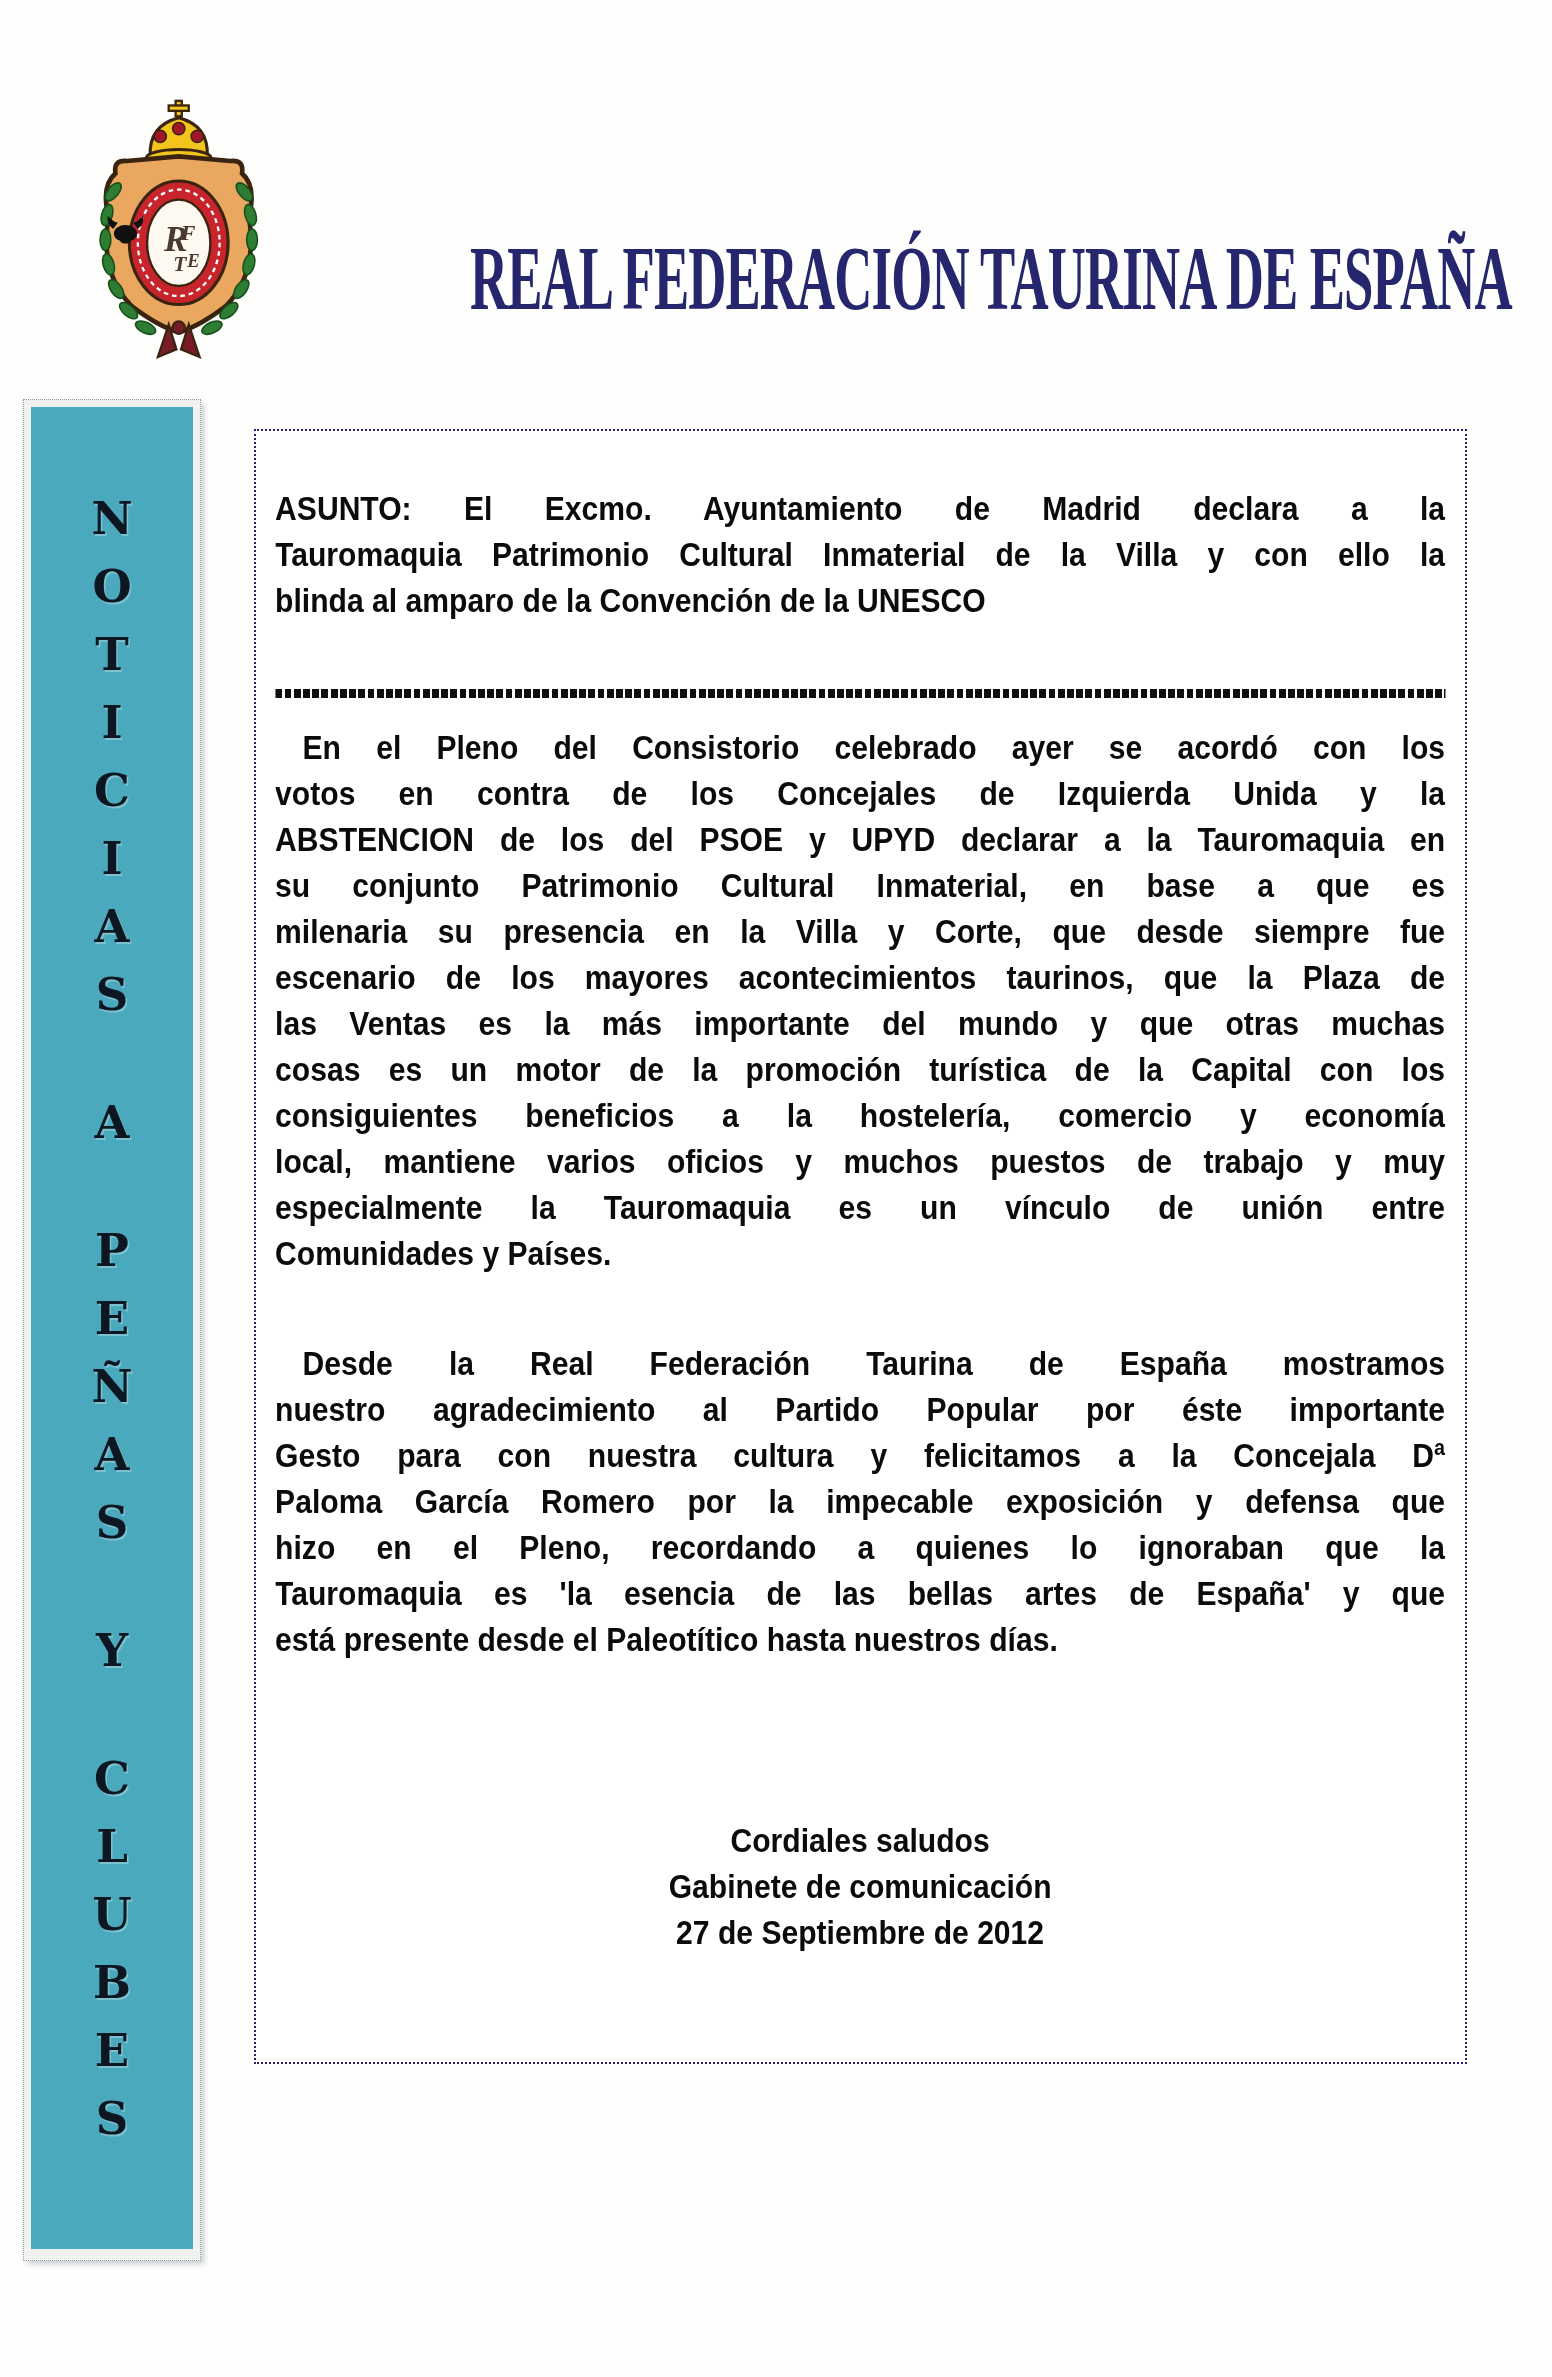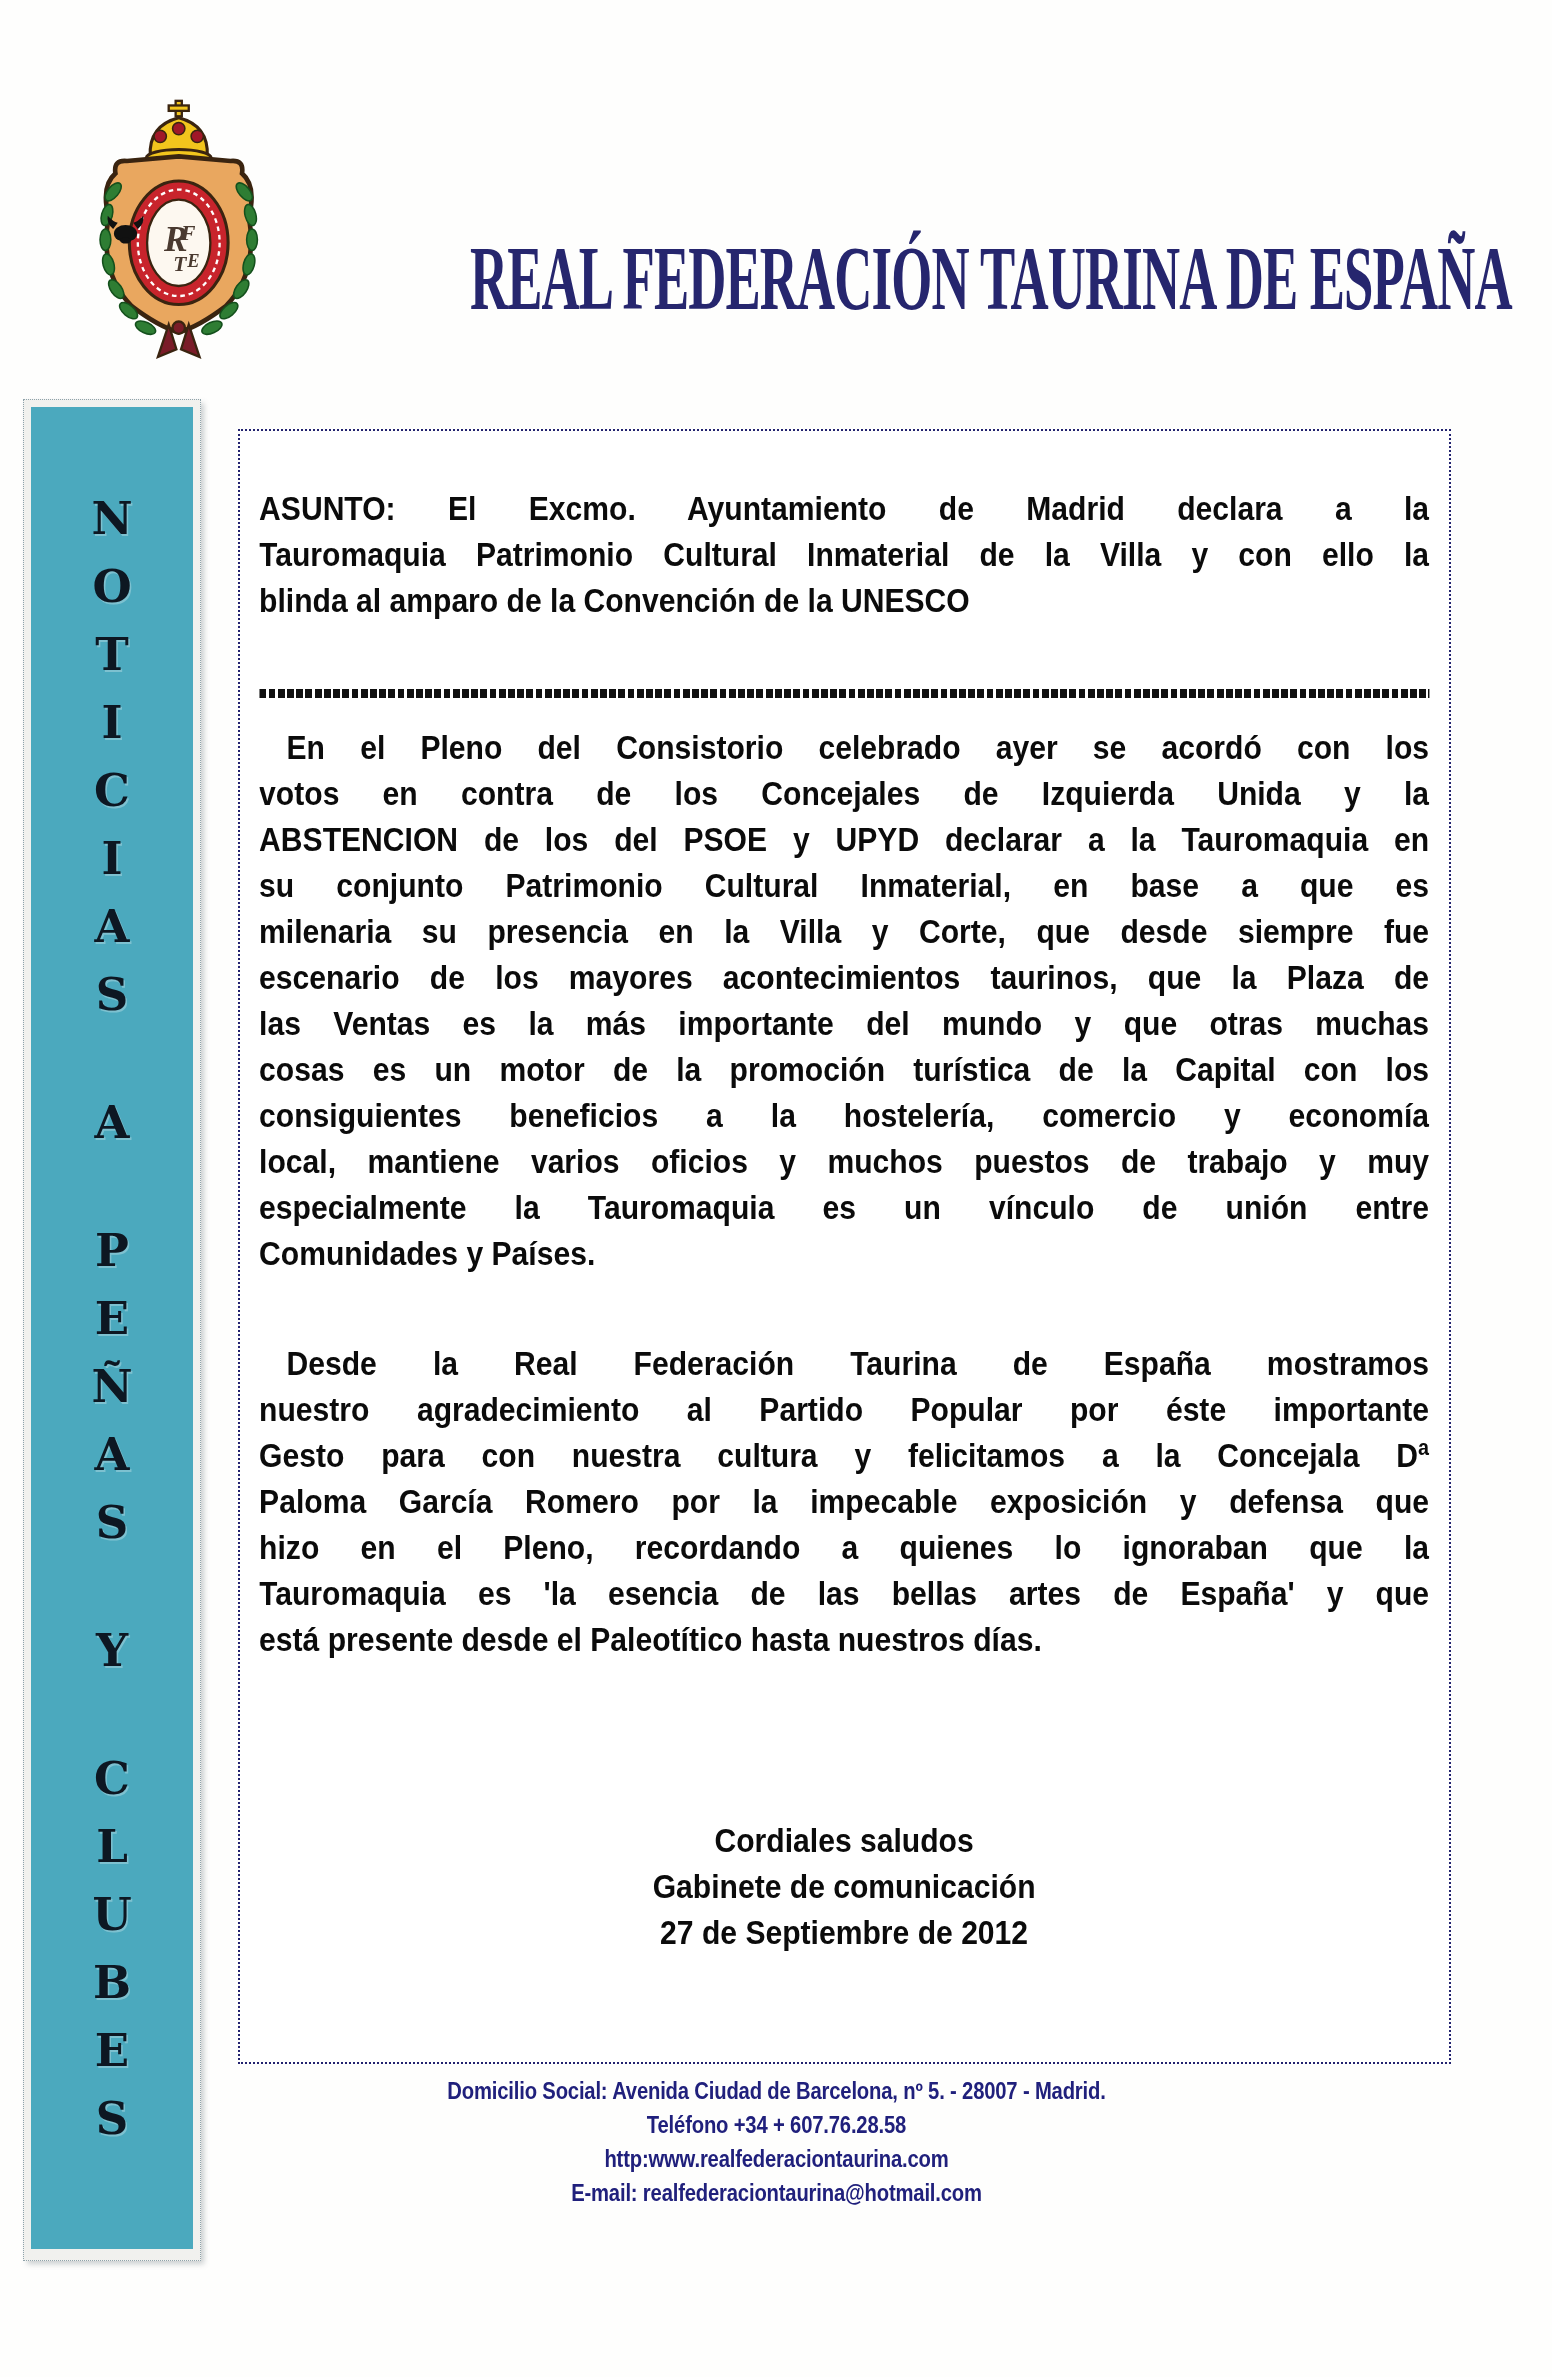--- a/index.html
+++ b/index.html
@@ -32,21 +32,21 @@
   }
   .sb-item {
     height:68px; flex:0 0 68px; display:flex; align-items:center; justify-content:center;
     font-family:"DejaVu Serif", serif; font-weight:bold; font-size:45px;
     color:#0d1722; text-shadow:1.5px 1.5px 0 rgba(255,255,255,.28);
   }
   .sb-item.blank { height:60px; flex:0 0 60px; }
 
   
   .content-box {
-    position:absolute; left:238px; top:429px; width:1213px; height:1635px;
+    position:absolute; left:254px; top:429px; width:1213px; height:1635px;
     box-sizing:border-box; border:2.3px dotted #23236f; background:#ffffff; overflow:hidden;
   }
   .narrow {
     width:1343px; padding:54px 0 0 21.6px; box-sizing:border-box;
     transform:scaleX(0.885); transform-origin:left top;
   }
   .para { width:1322px; }
   .line {
     height:46px; line-height:46px; font-size:34px; font-weight:bold; color:#0b0b0b;
     text-align:justify; text-align-last:justify; overflow:hidden; white-space:nowrap;
@@ -205,23 +205,15 @@
 
       <div class="closing">
           <div class="line ln-first">Cordiales saludos</div>
           <div class="line">Gabinete de comunicación</div>
           <div class="line ln-last">27 de Septiembre de 2012</div>
         </div>
 
     </div>
   </div>
 
-  <div class="footer">
-    <div class="footer-inner">
-        <div class="f-line ln-first">Domicilio Social: Avenida Ciudad de Barcelona, nº 5.  -  28007  -  Madrid.</div>
-        <div class="f-line">Teléfono  +34 + 607.76.28.58</div>
-        <div class="f-line">http:www.realfederaciontaurina.com</div>
-        <div class="f-line ln-last">E-mail: realfederaciontaurina@hotmail.com</div>
-      </div>
-  </div>
 
 </div>
 
 
 </body></html>

